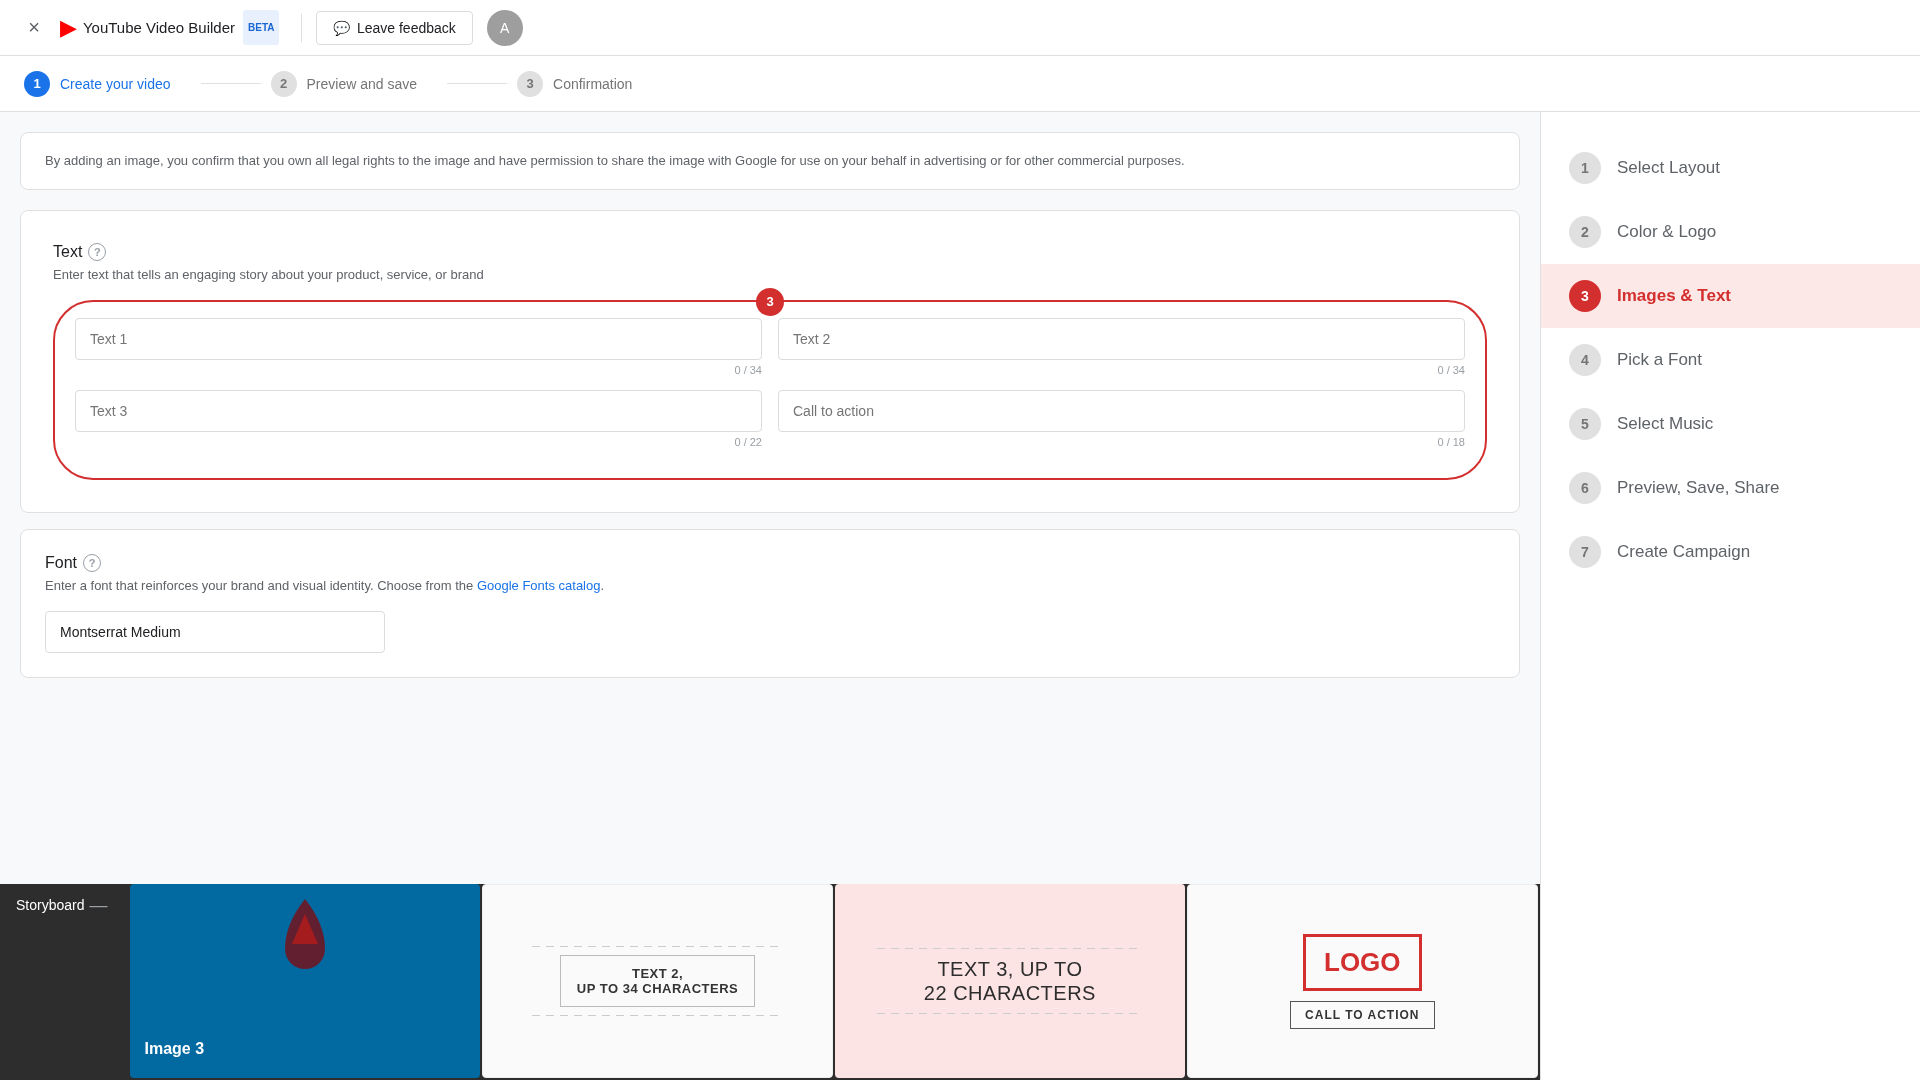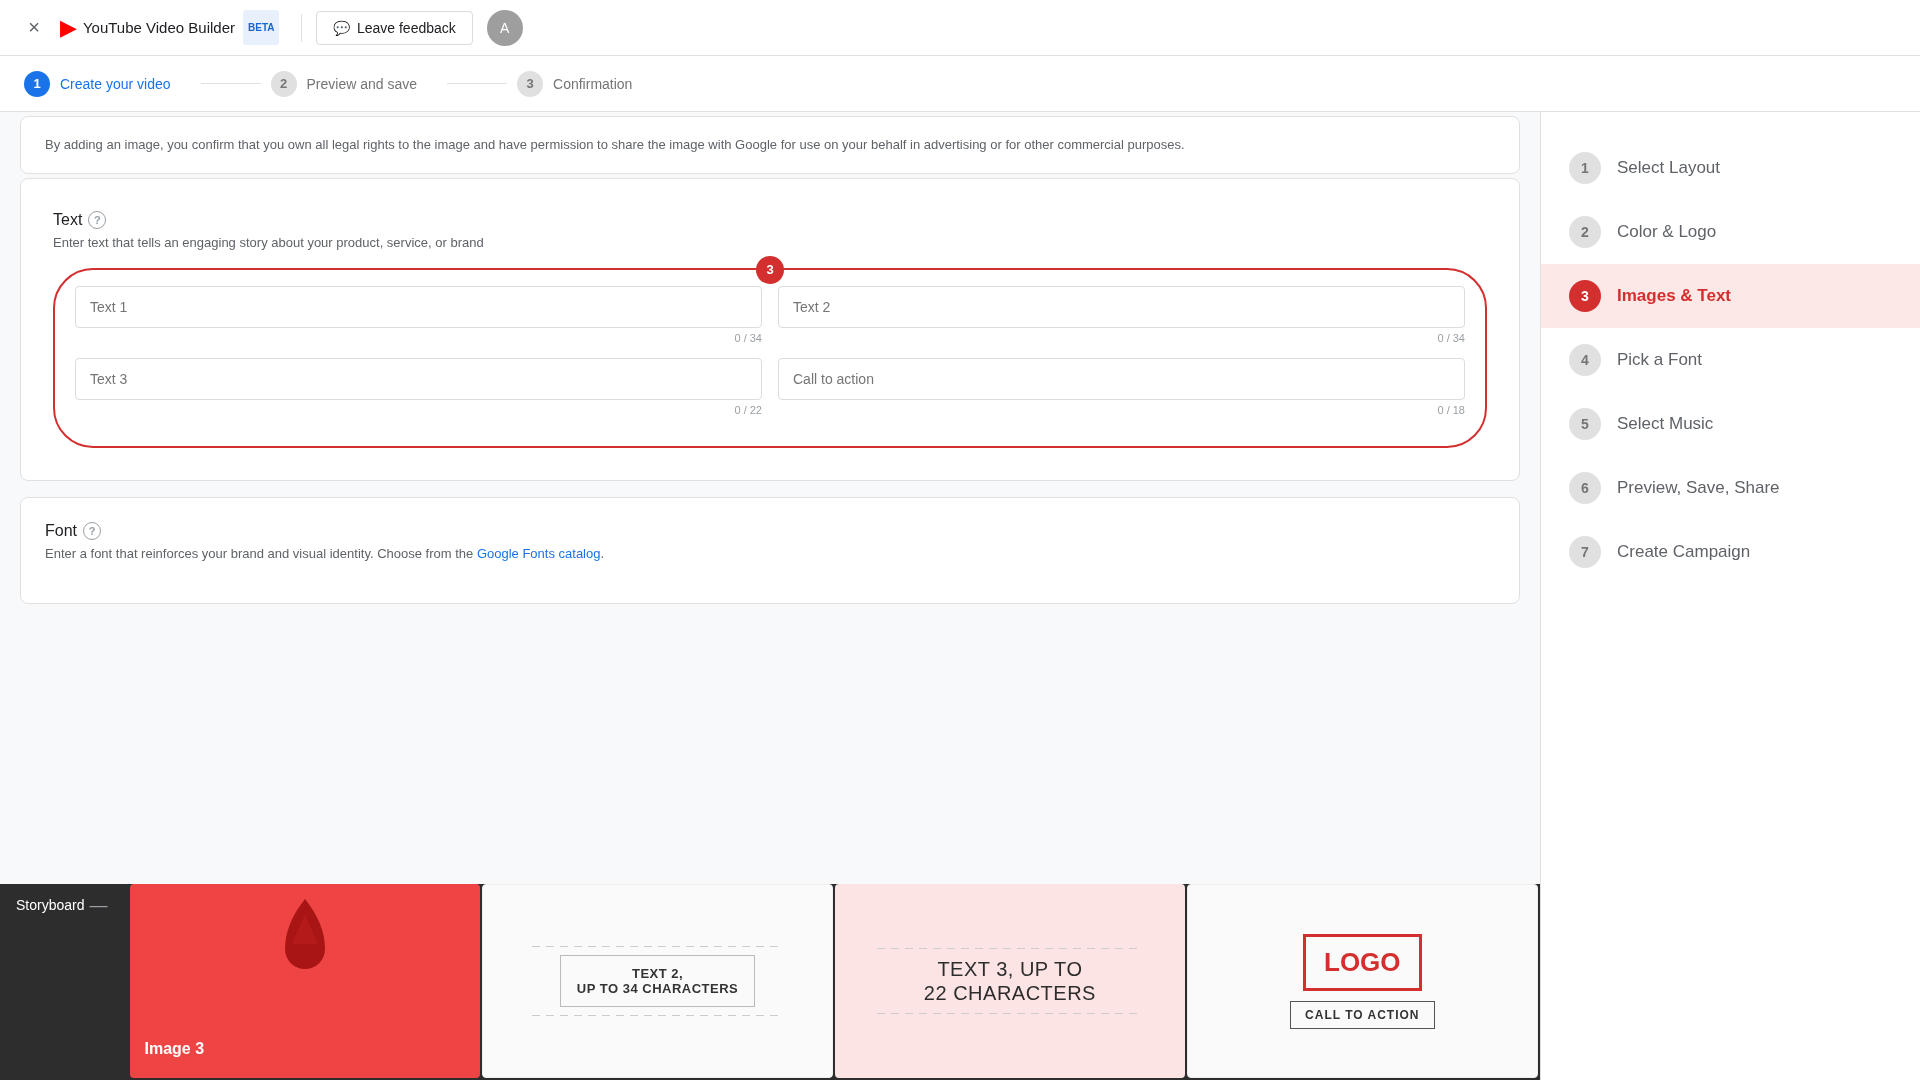--- a/index.html
+++ b/index.html
@@ -55,21 +55,21 @@
     .main-layout { display: flex; height: calc(1080px - 112px); }
 
     
     .content-area {
       flex: 1; overflow-y: auto; background: #f8f9fa; padding: 0 0 0 0;
       display: flex; flex-direction: column;
     }
 
     
     .info-bar {
-      background: #fff; margin: 4px 20px; border-radius: 8px;
+      background: #fff; margin: 20px 20px; border-radius: 8px;
       padding: 18px 24px; border: 1px solid #e0e0e0;
       font-size: 13px; color: #5f6368; line-height: 1.5;
     }
 
     
     .section-card {
       background: #fff; margin: 0 20px 16px; border-radius: 8px;
       padding: 32px; border: 1px solid #e0e0e0;
     }
     .section-title {
@@ -145,21 +145,21 @@
       color: #9aa0a6; font-size: 18px; cursor: pointer; width: 28px; height: 28px;
       display: flex; align-items: center; justify-content: center;
     }
     .storyboard-frames { display: flex; flex: 1; gap: 2px; padding: 0 2px 2px; overflow: hidden; }
     .frame {
       flex: 1; border-radius: 4px; overflow: hidden; position: relative;
       display: flex; align-items: center; justify-content: center;
     }
 
     
-    .frame-1 { background: #ef4444; }
+    .frame-1 { background: #0369a1; }
     .frame-1-inner { position: relative; width: 100%; height: 100%; }
     .image3-label {
       position: absolute; bottom: 20px; left: 14px;
       color: #fff; font-size: 16px; font-weight: 600;
     }
     .droplet-shape {
       position: absolute; top: 10px; left: 50%; transform: translateX(-50%);
       width: 70px; height: 90px;
     }
 
@@ -267,20 +267,21 @@
     </div>
 
     <div class="font-section">
       <div class="section-title">
         <span>Font</span>
         <div class="help-icon">?</div>
       </div>
       <div class="section-subtitle">
         <span>Enter a font that reinforces your brand and visual identity. Choose from the </span><a class="google-fonts-link">Google Fonts catalog</a><span>.</span>
       </div>
+      <input type="text" class="font-input" value="Montserrat Medium" style="">
     </div>
 
   </div>
 
   <div class="sidebar">
     <div class="sidebar-item">
       <div class="sidebar-item-num inactive">1</div>
       <span class="sidebar-item-label inactive">Select Layout</span>
     </div>
     <div class="sidebar-item">

